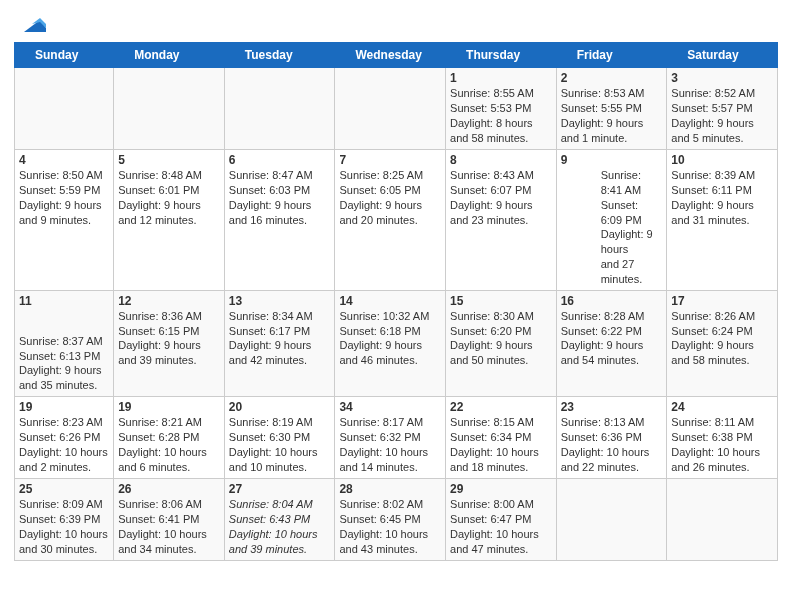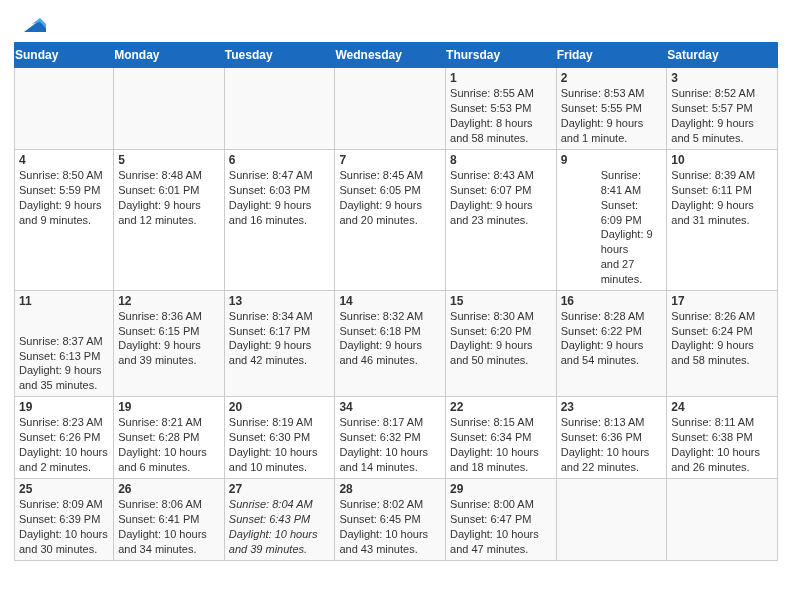--- a/index.html
+++ b/index.html
@@ -63,21 +63,21 @@
     table {
       width: 100%;
       border-collapse: collapse;
       table-layout: fixed;
     }
     th {
       background-color: #1a6bbf;
       color: #fff;
       font-size: 12px;
       font-weight: bold;
-      padding: 5px 0;
+      padding: 5px 20px;
       text-align: left;
       border: 1px solid #1a6bbf;
     }
     td {
       border: 1px solid #ccc;
       vertical-align: top;
       padding: 3px 4px;
       font-size: 9.5px;
       color: #333;
       height: 82px;
@@ -183,21 +183,21 @@
           </td>
           <td>
             <span class="day-num">6</span>
             <div class="day-info" style="white-space: pre-line;">Sunrise: 8:47 AM
 Sunset: 6:03 PM
 Daylight: 9 hours
 and 16 minutes.</div>
           </td>
           <td>
             <span class="day-num">7</span>
-            <div class="day-info" style="white-space: pre-line;">Sunrise: 8:45 AM
+            <div class="day-info" style="white-space: pre-line;">Sunrise: 8:25 AM
 Sunset: 6:05 PM
 Daylight: 9 hours
 and 20 minutes.</div>
           </td>
           <td>
             <span class="day-num">8</span>
             <div class="day-info" style="white-space: pre-line;">Sunrise: 8:43 AM
 Sunset: 6:07 PM
 Daylight: 9 hours
 and 23 minutes.</div>
@@ -234,21 +234,21 @@
           </td>
           <td>
             <span class="day-num">13</span>
             <div class="day-info" style="white-space: pre-line;">Sunrise: 8:34 AM
 Sunset: 6:17 PM
 Daylight: 9 hours
 and 42 minutes.</div>
           </td>
           <td>
             <span class="day-num">14</span>
-            <div class="day-info" style="white-space: pre-line;">Sunrise: 8:32 AM
+            <div class="day-info" style="white-space: pre-line;">Sunrise: 10:32 AM
 Sunset: 6:18 PM
 Daylight: 9 hours
 and 46 minutes.</div>
           </td>
           <td>
             <span class="day-num">15</span>
             <div class="day-info" style="white-space: pre-line;">Sunrise: 8:30 AM
 Sunset: 6:20 PM
 Daylight: 9 hours
 and 50 minutes.</div>

